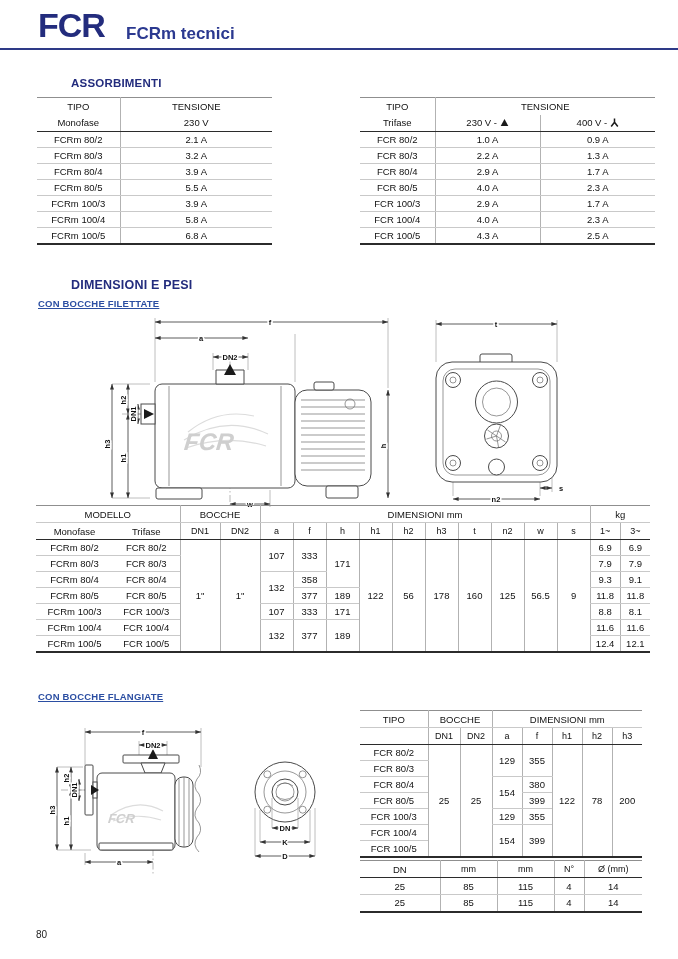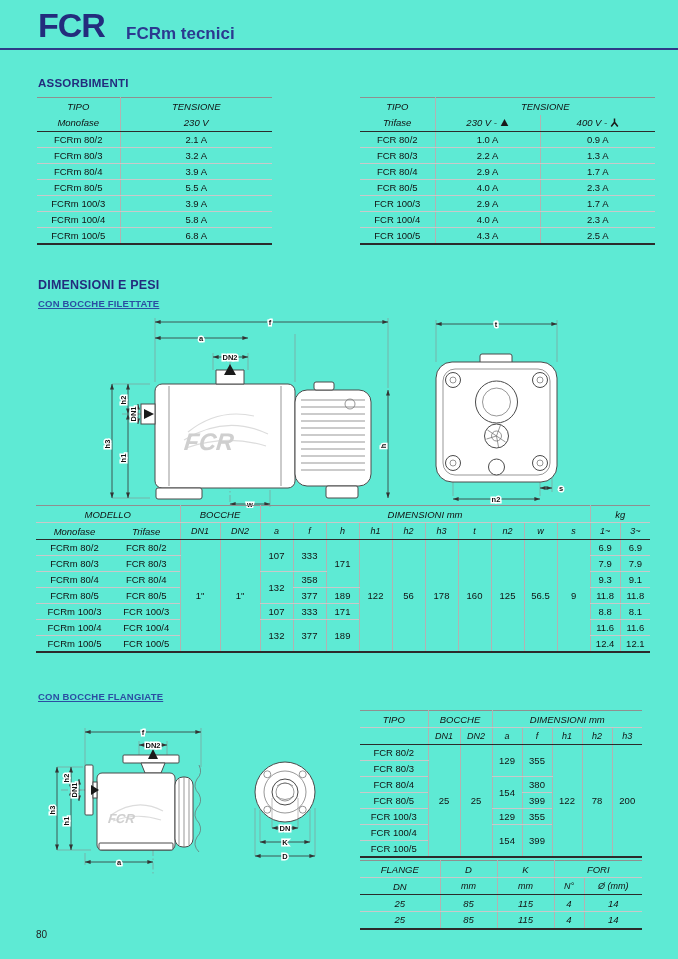--- a/index.html
+++ b/index.html
@@ -1,35 +1,35 @@
 <!DOCTYPE html>
 <html><head>
 <meta charset="utf-8">
 <style>
   html,body{margin:0;padding:0;background:#e8e8e8;}
-  .page{position:relative;width:678px;height:959px;background:#5eead4;margin:0 auto;
+  .page{position:relative;width:678px;height:959px;background:#ffffff;margin:0 auto;
         font-family:"Liberation Sans","DejaVu Sans",sans-serif;color:#111;overflow:hidden;}
   .abs{position:absolute;}
 
   
   .brand{left:38px;top:6px;font-size:34px;font-weight:bold;color:#232c7d;letter-spacing:-1px;}
   .subtitle{left:126px;top:24px;font-size:17px;font-weight:bold;color:#2b3990;}
   .rule{left:0;top:48px;width:678px;height:2px;background:#2e3a87;}
 
-  .h-section{font-size:11.5px;font-weight:bold;color:#232c7d;letter-spacing:.2px;}
+  .h-section{font-size:11.5px;font-weight:bold;color:#232c7d;letter-spacing:.2px;margin-left:33px;}
   .h-sub{font-size:9.5px;font-weight:bold;color:#2b4ea2;text-decoration:underline;letter-spacing:.2px;}
   .pagenum{left:36px;top:929px;font-size:10px;color:#222;text-align:right;}
 
   
   table.tbl{border-collapse:collapse;table-layout:fixed;font-size:9.5px;color:#111;
             border-top:1px solid #8f8f8f;border-bottom:2px solid #2b2b2b;}
   .tbl td,.tbl th{padding:0 2px;text-align:center;vertical-align:middle;font-weight:normal;
                   overflow:hidden;white-space:nowrap;}
   .tbl tr{height:16px;}
-  .tbl tr.hrow{height:17px;font-style:italic;}
+  .tbl tr.hrow{height:17px;}
   .tbl tr.hd1l th{border-bottom:1px solid #c9c9c9;}
   .tbl tr.hd2 th{border-bottom:1.6px solid #2b2b2b;margin-top:24px;}
   .tbl td{border-bottom:1px solid #c9c9c9;}
   .tbl tr.grp td{border-top:1.6px solid #3a3a3a;}
   .vl{border-left:1px solid #b2b2b2;}
   .b{font-weight:bold;}
   .lft{text-align:left;padding-left:4px;}
   .dimhead{font-size:9px;}
 
   .icon-inline{display:inline-block;vertical-align:-1px;}
@@ -553,26 +553,20 @@
 
   <table class="tbl abs" style="left:360px;top:860px;width:282px;">
     <colgroup>
       <col style="width:80px">
         <col style="width:57px">
         <col style="width:57px">
         <col style="width:30px">
         <col style="width:58px">
     </colgroup>
     <tbody>
-        <tr class="hrow hd1l">
-      <th class="lft">FLANGE</th>
-      <th class="vl">D</th>
-      <th class="vl">K</th>
-      <th class="vl" colspan="2">FORI</th>
-    </tr>
     <tr class="hrow hd2">
       <th class="lft b">DN</th>
       <th class="vl dimhead">mm</th>
       <th class="vl dimhead">mm</th>
       <th class="vl dimhead">N°</th>
       <th class="vl dimhead">Ø (mm)</th>
     </tr>
     <tr class="hrow">
       <td class="lft b">25</td>
       <td class="vl">85</td>

